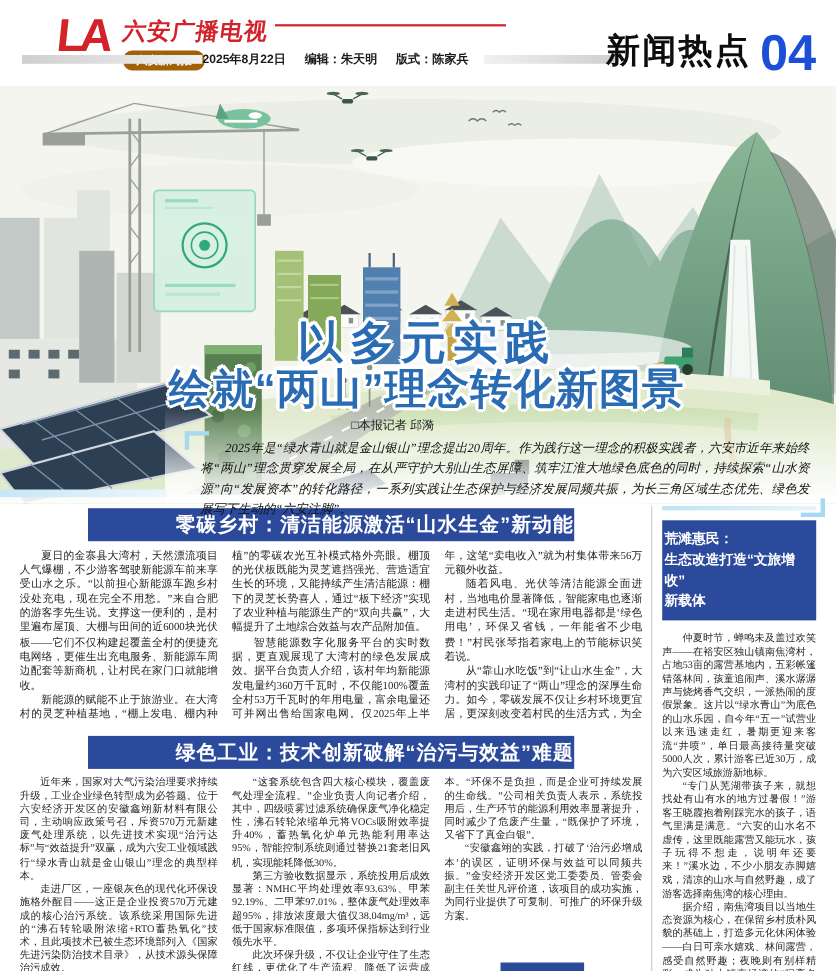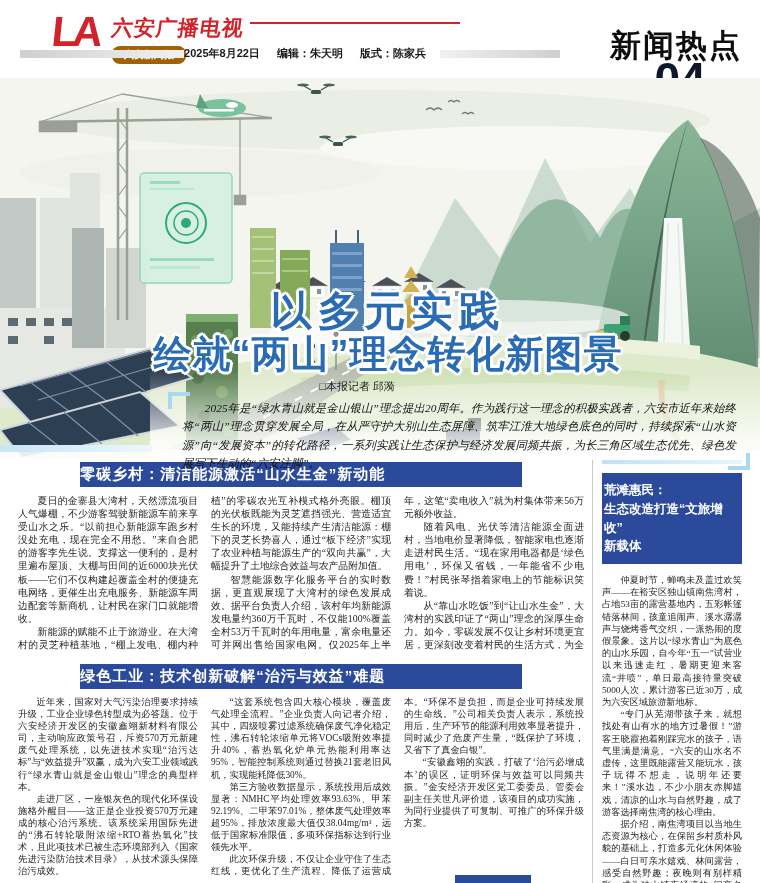--- a/index.html
+++ b/index.html
@@ -18,25 +18,25 @@
   .logo-badge{display:inline-block;margin-top:4px;background:#a16207;color:#fff;
               font-family:"Liberation Sans",sans-serif;font-weight:bold;font-size:10px;
               padding:2px 12px;border-radius:8px;}
   .logo-line{position:absolute;left:250px;top:22px;width:210px;height:2px;background:#d2232a;}
   .date-row{position:absolute;left:20px;right:200px;top:46px;display:flex;align-items:center;justify-content:space-between;}
   .gbar{height:8px;background:linear-gradient(90deg,#cfcfcf,#f1f1f1);flex:1;}
   .gbar.short{flex:0 0 120px;background:linear-gradient(90deg,#f1f1f1,#cfcfcf);}
   .date-text{font-family:"Liberation Sans",sans-serif;font-weight:bold;font-size:11px;
              color:#1a1a1a;white-space:nowrap;}
   .date-text span{margin-right:14px;}
-  .masthead{position:absolute;right:18px;top:30px;display:flex;align-items:center;flex-direction:column;}
+  .masthead{position:absolute;right:18px;top:30px;display:flex;align-items:flex-start;}
   .masthead-title{font-family:"Liberation Sans",sans-serif;font-weight:bold;font-size:31px;
                   color:#0d0d0d;letter-spacing:2px;line-height:1;}
   .masthead-num{font-family:"Liberation Sans",sans-serif;font-weight:bold;font-size:46px;
-                color:#0f172a;line-height:.82;margin-left:8px;}
+                color:#1d4ed8;line-height:.82;margin-left:8px;}
 
   
   .hero{position:relative;height:380px;}
   .hero svg{display:block;}
   .headline{position:absolute;left:0;right:0;top:212px;text-align:center;
             font-family:"Liberation Sans","DejaVu Sans",sans-serif;font-weight:bold;
             color:#2a6cb4;
             text-shadow:-2px -2px 0 #fff,2px -2px 0 #fff,-2px 2px 0 #fff,2px 2px 0 #fff,
                          0 -3px 0 #fff,0 3px 0 #fff,-3px 0 0 #fff,3px 0 0 #fff;margin-left:16px;}
   .headline .l1{font-size:41px;letter-spacing:6px;line-height:1.05;}
@@ -50,21 +50,21 @@
                  border-left:4px solid #a9d9ef;border-top:4px solid #a9d9ef;}
   .intro::after{content:"";position:absolute;right:0;bottom:8px;width:18px;height:13px;
                 border-right:4px solid #a9d9ef;border-bottom:4px solid #a9d9ef;}
   .deco-bar-left{position:absolute;left:0;bottom:6px;width:152px;height:7px;
                  background:linear-gradient(90deg,#c7e6f5,#ecf7fd);}
 
   
   .content{display:flex;padding:0 18px;margin-top:2px;}
   .main-col{flex:1;padding-right:8px;min-width:0;}
   .sec-bar{background:#2b4a9c;color:#fff;font-family:"Liberation Sans",sans-serif;
-           font-weight:bold;font-size:15px;text-align:left;padding:3px 0;width:78%;
+           font-weight:bold;font-size:18px;text-align:right;padding:3px 0;width:78%;
            margin:2px auto 7px auto;letter-spacing:1px;}
   .sec-bar.second{margin-top:6px;}
   .cols{column-gap:13px;column-count:3;text-align:justify;overflow:hidden;color:#1e1e1e;}
   .cols p{margin:0;text-indent:2em;}
   .cols.s1{height:164px;font-size:9.8px;line-height:13.1px;}
   .cols.s2{height:190px;font-size:9.3px;line-height:12.1px;margin-top:4px;}
 
   
   .aside{width:140px;border-left:1px solid #c9c9c9;padding-left:9px;}
   .aside-topline{height:4px;background:linear-gradient(90deg,#bfe3f4,#e6f5fc);margin-bottom:9px;}

